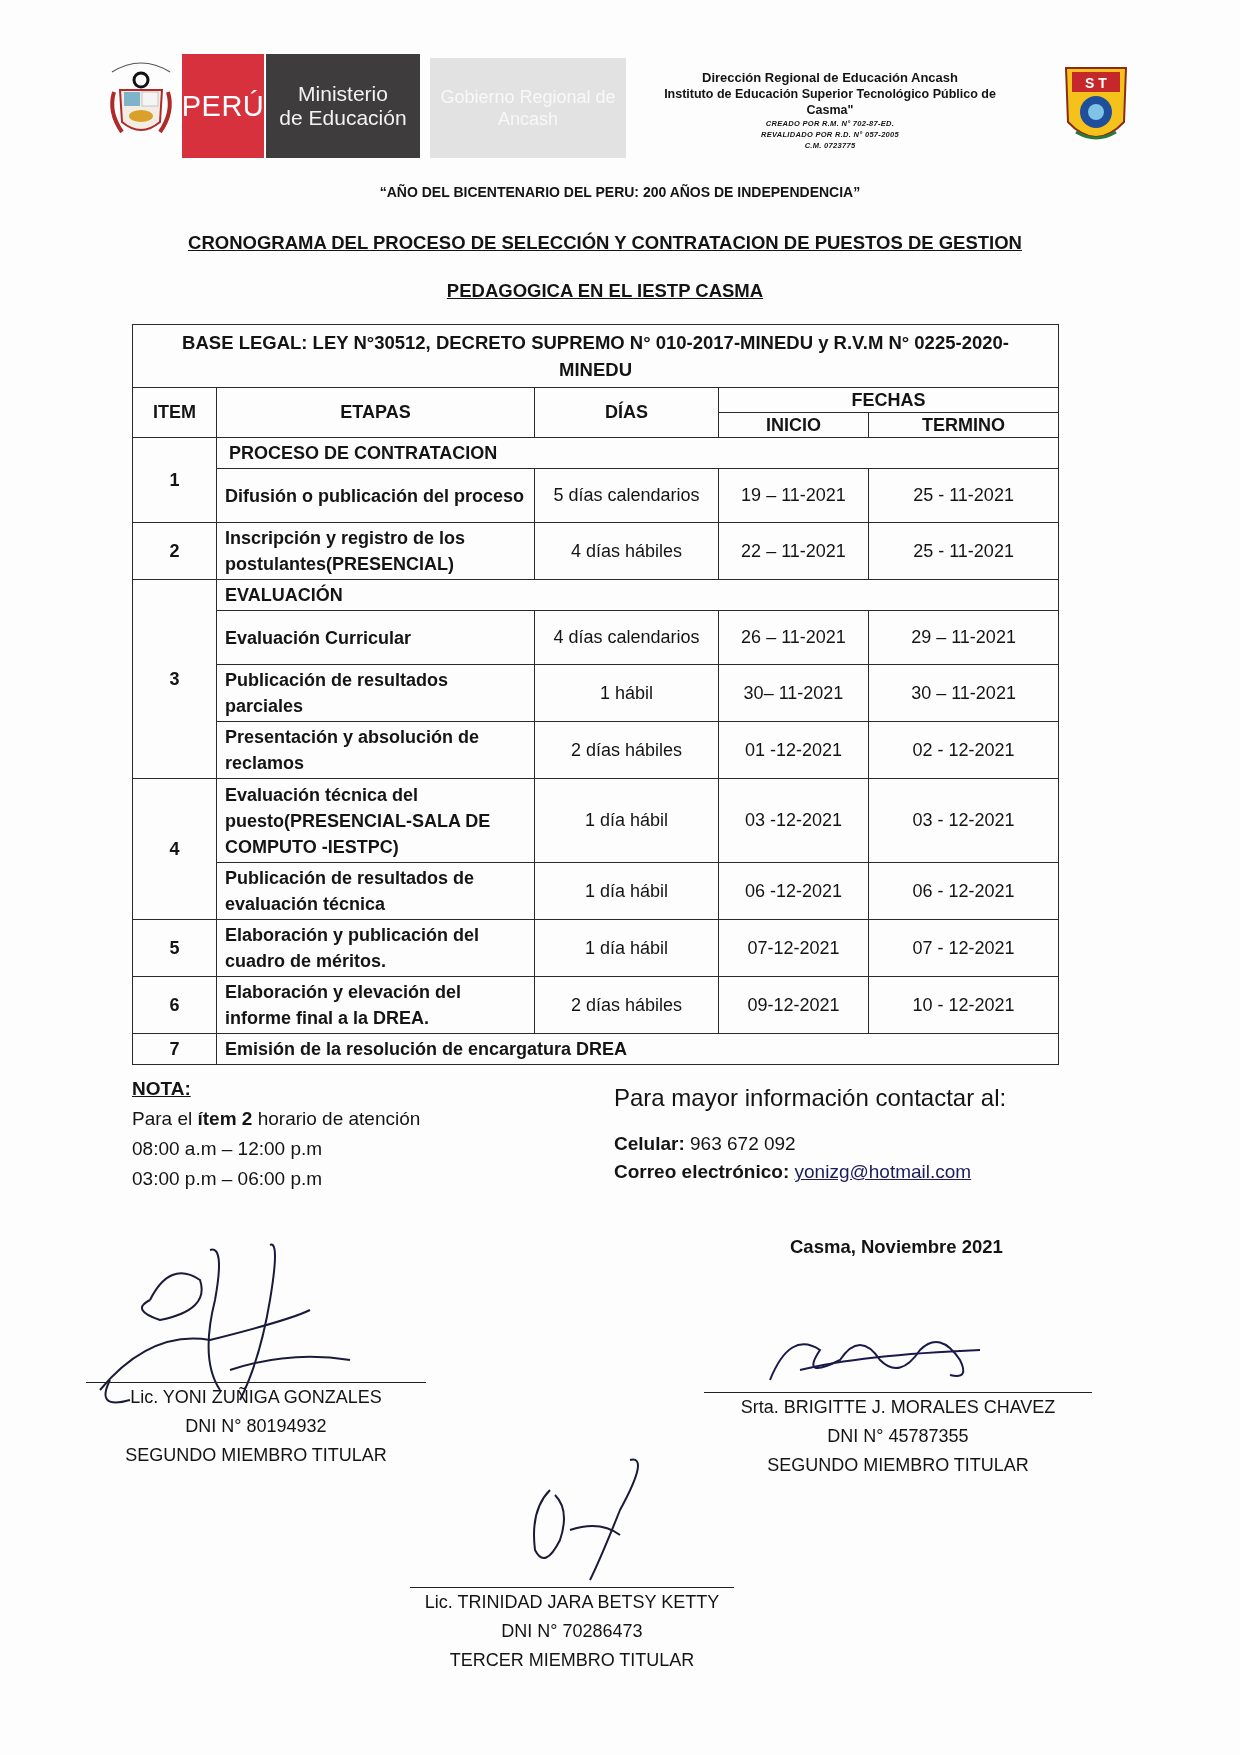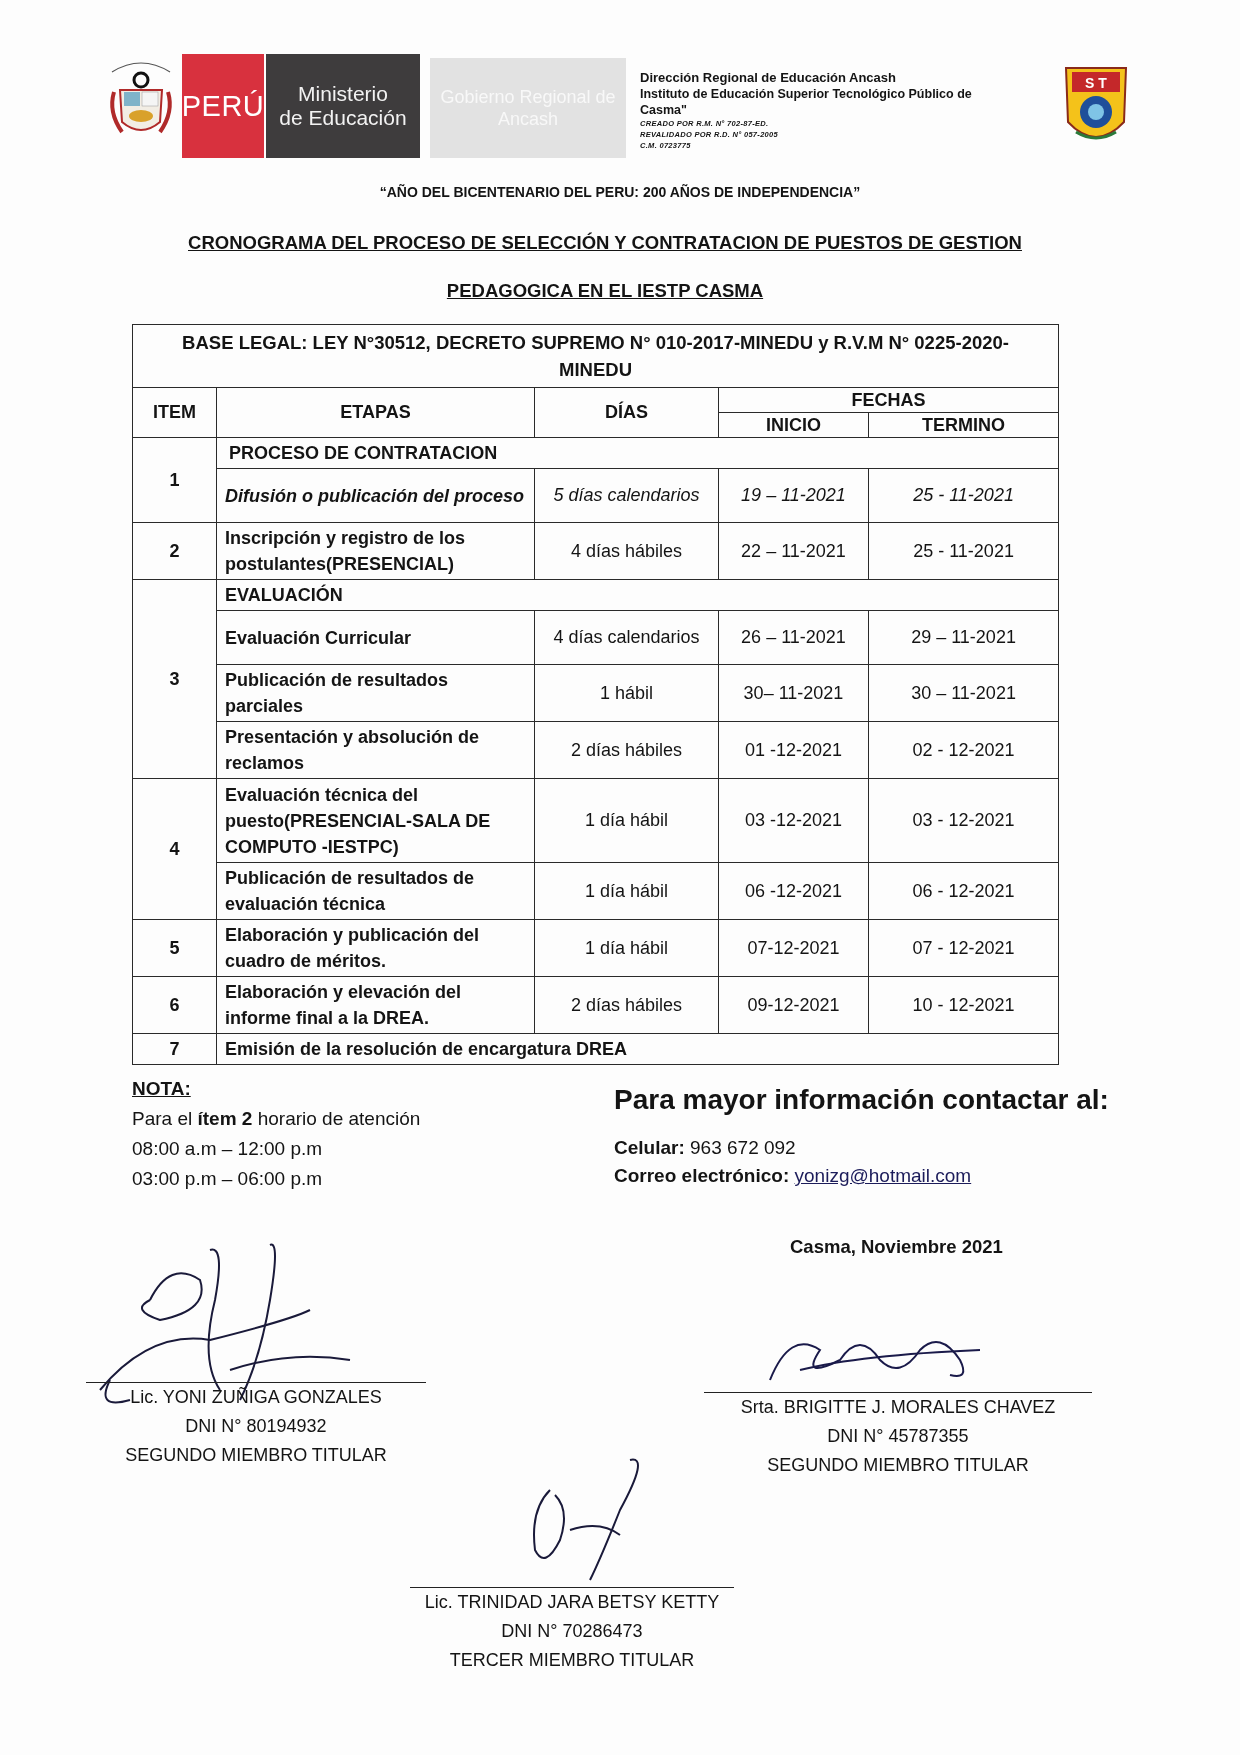--- a/index.html
+++ b/index.html
@@ -24,21 +24,21 @@
       color: #f2f2f2; font-size: 21px; line-height: 24px; text-align: center;
       display: flex; flex-direction: column; justify-content: center;
     }
     .faded-box {
       left: 430px; top: 58px; width: 196px; height: 100px;
       background: #d7d7d7; opacity: 0.7;
       color: #f7f7f7; font-size: 18px; text-align: center; line-height: 22px;
       display: flex; flex-direction: column; justify-content: center;
     }
     .inst {
-      left: 640px; top: 70px; width: 380px; 
+      left: 640px; top: 70px; width: 380px; text-align: center;
     }
     .inst .l1 { font-size: 13px; font-weight: bold; line-height: 16px; }
     .inst .l2 { font-size: 12.5px; font-weight: bold; line-height: 16px; }
     .inst .small { font-size: 7.5px; line-height: 11px; font-style: italic; font-weight: bold; letter-spacing: 0.3px; }
     .crest {
       left: 1062px; top: 62px; width: 68px; height: 92px;
     }
 
     
     .t-year { left: 0; width: 1240px; top: 184px; text-align: center; font-size: 14px; font-weight: bold; }
@@ -58,21 +58,21 @@
     .legal { font-weight: bold; text-align: center; font-size: 18.5px; line-height: 27px; padding: 4px 40px !important; }
     .c-item { text-align: center; font-weight: bold; }
     .c-etapa { text-align: left; font-weight: bold; line-height: 26px; }
     .c-center { text-align: center; }
     .section { font-weight: bold; text-align: left; line-height: 26px; }
 
     
     .nota { left: 132px; top: 1074px; font-size: 19px; line-height: 30px; }
     .nota .head { font-weight: bold; text-decoration: underline; }
     .contact { left: 614px; top: 1084px; font-size: 19px; }
-    .contact .head { font-weight: bold; margin-bottom: 18px; font-size: 28px; }
+    .contact .head { font-weight: normal; margin-bottom: 18px; font-size: 24px; }
     .contact .row { line-height: 28px; }
     .contact b { font-weight: bold; }
     .contact .email { text-decoration: underline; color: #1c1c5a; }
     .place { left: 790px; top: 1236px; font-size: 18.5px; font-weight: bold; }
 
     .sig-block { text-align: center; font-size: 18px; line-height: 29px; }
     .sig-line { border-top: 1.5px solid #222; }
     .sig1 { left: 86px; top: 1382px; width: 340px; }
     .sig2 { left: 704px; top: 1392px; width: 388px; }
     .sig3 { left: 410px; top: 1587px; width: 324px; }
@@ -150,21 +150,21 @@
     </tr>
     <tr>
       <th style="height:24px;padding:0;">INICIO</th>
       <th style="height:24px;padding:0;margin-left:40px;">TERMINO</th>
     </tr>
 
     <tr>
       <td rowspan="2" class="c-item">1</td>
       <td colspan="4" class="section" style="border-bottom:1.5px solid #2a2a2a;padding-left:12px;">PROCESO DE CONTRATACION</td>
     </tr>
-    <tr style="height:54px;font-style:italic;">
+    <tr style="height:54px;">
       <td class="c-etapa">Difusión o publicación del proceso</td>
       <td class="c-center">5 días calendarios</td>
       <td class="c-center">19 – 11-2021</td>
       <td class="c-center">25 - 11-2021</td>
     </tr>
 
     <tr style="height:54px;">
       <td class="c-item">2</td>
       <td class="c-etapa">Inscripción y registro de los postulantes(PRESENCIAL)</td>
       <td class="c-center">4 días hábiles</td>

